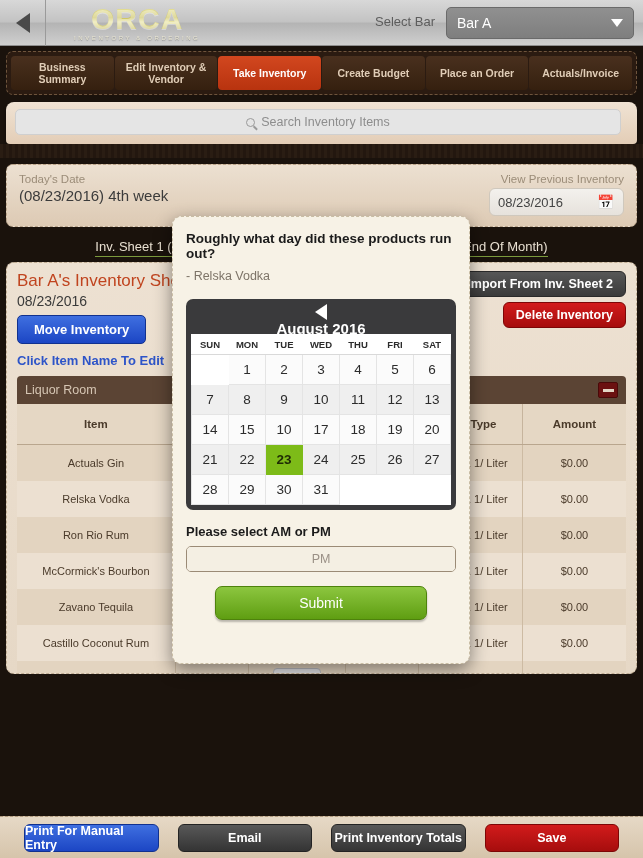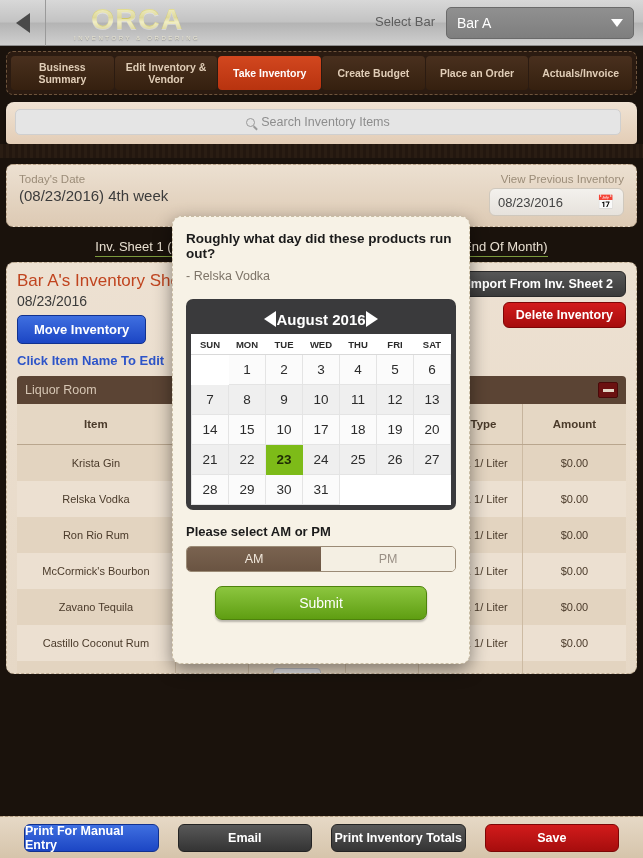--- a/index.html
+++ b/index.html
@@ -271,22 +271,23 @@
   .m-q { font-size: 13.5px; font-weight: bold; color: #1b1b1b; }
   .m-sub { font-size: 12.5px; color: #7d7468; margin-top: 8px; }
 
   .calwrap {
     margin-top: 16px;
     background: #3a3a3c;
     border-radius: 7px;
     padding: 5px 5px 5px 5px;
   }
   .calhead {
-    height: 30px; display: flex; align-items: center; justify-content: center;
+    height: 30px; display: flex; align-items: center; justify-content: flex-start;
     padding: 0 10px;
+    flex-direction: column;
   }
   .calhead .mname { color: #fff; font-size: 15px; font-weight: bold; }
   .arr-l { width:0;height:0;border-top:8px solid transparent;border-bottom:8px solid transparent;border-right:12px solid #fff; }
   .arr-r { width:0;height:0;border-top:8px solid transparent;border-bottom:8px solid transparent;border-left:12px solid #fff; }
 
   table.cal { width: 100%; border-collapse: collapse; table-layout: fixed; background:#fff; }
   table.cal th {
     background: #fff; color: #2c2c2c; font-size: 9.5px; font-weight: bold;
     padding: 5px 0 4px 0; border-bottom: 1px solid #d9d9d9;
   }
@@ -409,21 +410,21 @@
         <th>Item</th>
         <th>Vendor</th>
         <th>Count</th>
         <th>Total in Units</th>
         <th>Unit Type</th>
         <th>Amount</th>
       </tr>
     </thead>
     <tbody id="inv-body">
         <tr>
-          <td class="itemname">Krista Gin</td>
+          <td class="itemname">Actuals Gin</td>
           <td>You</td>
           <td>
             <span class="cellinput"></span>
           </td>
           <td></td>
           <td>Bottle 1 1/ Liter</td>
           <td>$0.00</td>
         </tr>
         <tr>
           <td class="itemname">Relska Vodka</td>
@@ -556,21 +557,20 @@
             <td class="empty"></td>
             <td class="empty"></td>
             <td class="empty"></td>
           </tr>
         </tbody>
     </table>
   </div>
 
   <div class="ampm-label">Please select AM or PM</div>
   <div class="ampm">
-    <div class="on">AM</div>
     <div class="off">PM</div>
   </div>
 
   <div class="submit">Submit</div>
 </div>
 
 <div class="bottombar">
   <div class="bbtn blue">Print For Manual Entry</div>
   <div class="bbtn dark">Email</div>
   <div class="bbtn dark">Print Inventory Totals</div>

